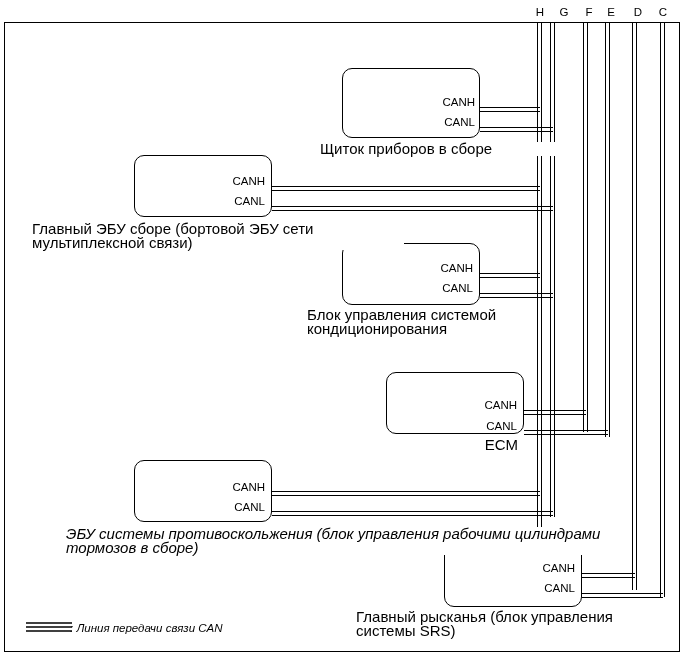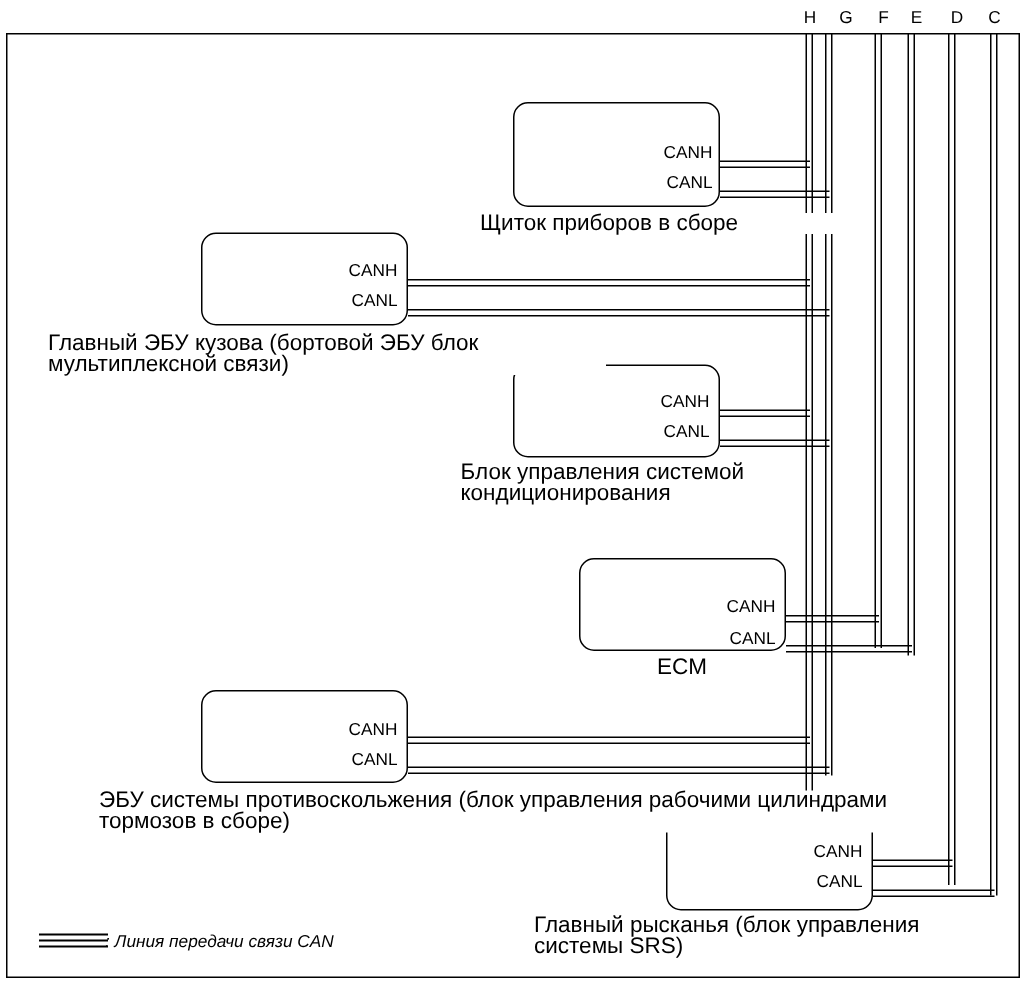--- a/index.html
+++ b/index.html
@@ -111,21 +111,21 @@
 
   <div class="wire" style="left:480px; top:107px; width:60px; height:1px;"></div>
   <div class="wire" style="left:480px; top:111px; width:60px; height:1px;"></div>
 
   <div class="wire" style="left:480px; top:127px; width:73px; height:1px;"></div>
   <div class="wire" style="left:480px; top:131px; width:73px; height:1px;"></div>
 
   <div class="ecu-box" style="left:134px; top:155px; width:138px; height:62px;"></div>
   <div class="pin-label" style="left:190px; top:175px; width:75px;">CANH</div>
   <div class="pin-label" style="left:190px; top:195px; width:75px;">CANL</div>
-  <div class="box-caption" style="left:32px; top:222px; width:372px;">Главный ЭБУ кузова (бортовой ЭБУ блок мультиплексной связи)</div>
+  <div class="box-caption" style="left:32px; top:222px; width:372px;">Главный ЭБУ сборе (бортовой ЭБУ сети мультиплексной связи)</div>
 
   <div class="wire" style="left:272px; top:186px; width:268px; height:1px;"></div>
   <div class="wire" style="left:272px; top:190px; width:268px; height:1px;"></div>
 
   <div class="wire" style="left:272px; top:206px; width:281px; height:1px;"></div>
   <div class="wire" style="left:272px; top:210px; width:281px; height:1px;"></div>
 
   <div class="ecu-box" style="left:342px; top:243px; width:138px; height:62px;"></div>
   <div class="pin-label" style="left:398px; top:262px; width:75px;">CANH</div>
   <div class="pin-label" style="left:398px; top:282px; width:75px;">CANL</div>
@@ -133,32 +133,32 @@
 
   <div class="wire" style="left:480px; top:273px; width:60px; height:1px;"></div>
   <div class="wire" style="left:480px; top:277px; width:60px; height:1px;"></div>
 
   <div class="wire" style="left:480px; top:293px; width:73px; height:1px;"></div>
   <div class="wire" style="left:480px; top:297px; width:73px; height:1px;"></div>
 
   <div class="ecu-box" style="left:386px; top:372px; width:138px; height:62px;"></div>
   <div class="pin-label" style="left:442px; top:399px; width:75px;">CANH</div>
   <div class="pin-label" style="left:442px; top:420px; width:75px;">CANL</div>
-  <div class="box-caption" style="left:438px; top:438px; width:80px; text-align:left;">ECM</div>
+  <div class="box-caption" style="left:438px; top:438px; width:80px; text-align:right;">ECM</div>
 
   <div class="wire" style="left:524px; top:410px; width:62px; height:1px;"></div>
   <div class="wire" style="left:524px; top:414px; width:62px; height:1px;"></div>
 
   <div class="wire" style="left:524px; top:430px; width:84px; height:1px;"></div>
   <div class="wire" style="left:524px; top:434px; width:84px; height:1px;"></div>
 
   <div class="ecu-box" style="left:134px; top:460px; width:138px; height:62px;"></div>
   <div class="pin-label" style="left:190px; top:481px; width:75px;">CANH</div>
   <div class="pin-label" style="left:190px; top:501px; width:75px;">CANL</div>
-  <div class="box-caption" style="left:66px; top:527px; width:560px;">ЭБУ системы противоскольжения (блок управления рабочими цилиндрами тормозов в сборе)</div>
+  <div class="box-caption" style="left:66px; top:527px; width:560px;font-style:italic;">ЭБУ системы противоскольжения (блок управления рабочими цилиндрами тормозов в сборе)</div>
 
   <div class="wire" style="left:272px; top:491px; width:268px; height:1px;"></div>
   <div class="wire" style="left:272px; top:495px; width:268px; height:1px;"></div>
 
   <div class="wire" style="left:272px; top:511px; width:281px; height:1px;"></div>
   <div class="wire" style="left:272px; top:515px; width:281px; height:1px;"></div>
 
   <div class="ecu-box" style="left:444px; top:545px; width:138px; height:62px;"></div>
   <div class="pin-label" style="left:500px; top:562px; width:75px;">CANH</div>
   <div class="pin-label" style="left:500px; top:582px; width:75px;">CANL</div>

